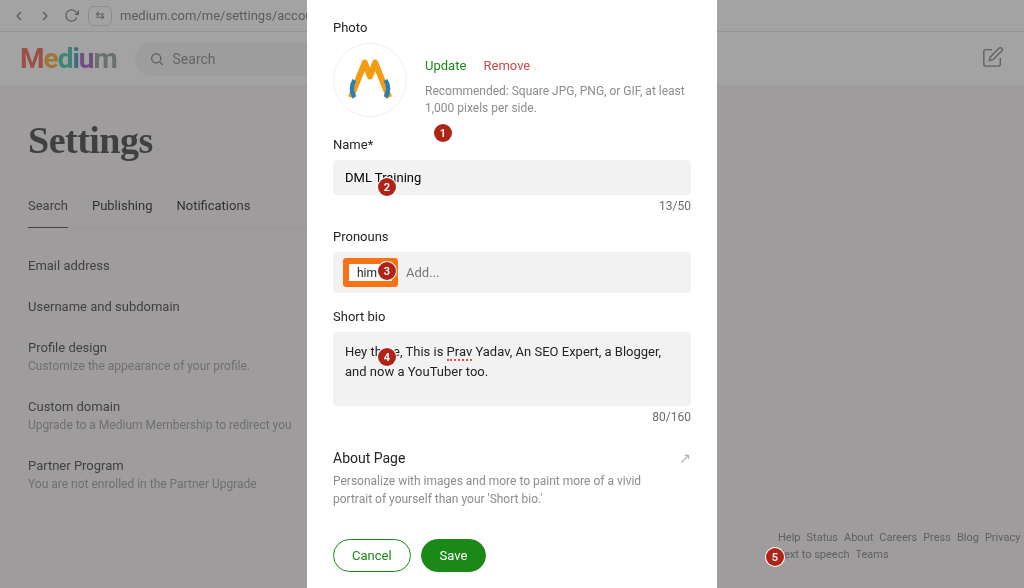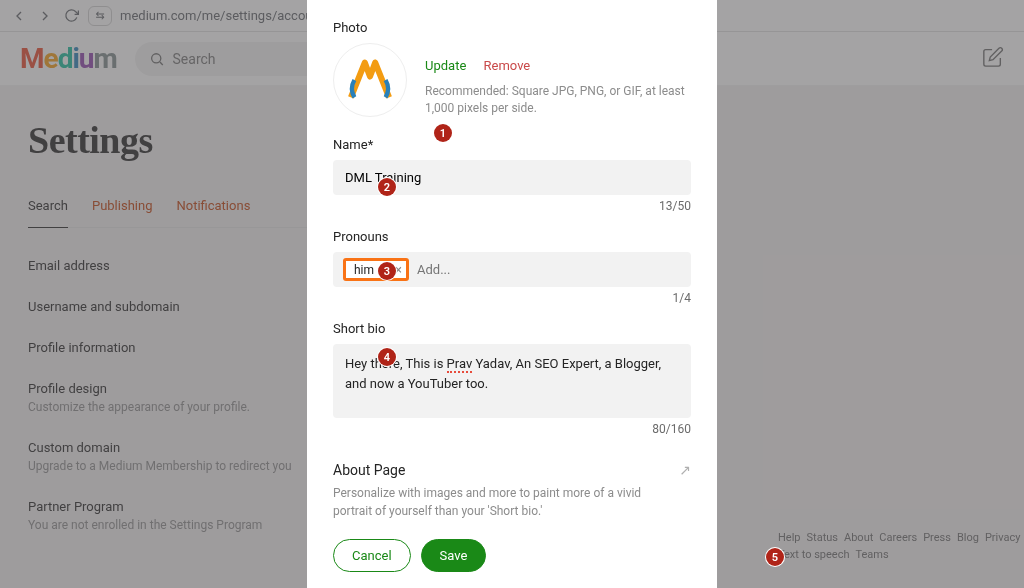--- a/index.html
+++ b/index.html
@@ -11,21 +11,21 @@
 .topbar { height: 54px; background: #fff; display: flex; align-items: center; padding: 0 20px; gap: 18px; border-bottom: 1px solid #f2f2f2; }
 .logo { font-family: Georgia, serif; font-size: 28px; font-weight: 700; letter-spacing: -1px; }
 .logo .c1 { color: #e8472b; } .logo .c2 { color: #f39c12; } .logo .c3 { color: #1abc9c; } .logo .c4 { color: #2980b9; } .logo .c5 { color: #8e44ad; } .logo .c6 { color: #7f8c8d; }
 .search-wrap { background: #f2f2f2; border-radius: 20px; padding: 8px 14px; display: flex; align-items: center; gap: 8px; width: 220px; }
 .search-wrap input { border: none; background: transparent; outline: none; font-size: 14px; width: 100%; }
 .write-icon { margin-left: auto; color: #6b6b6b; cursor: pointer; }
 .page { display: flex; padding: 32px 14px 0 28px; gap: 48px; height: calc(588px - 86px); }
 .col-left { width: 340px; }
 .col-left h1 { font-size: 38px; font-weight: 600; margin-bottom: 36px; font-family: Georgia, serif; letter-spacing: -0.5px; }
 .tabs { display: flex; gap: 24px; border-bottom: 1px solid #e5e5e5; margin-bottom: 30px; }
-.tab { padding-bottom: 14px; color: #c2410c; font-size: 13px; cursor: pointer; }
+.tab { padding-bottom: 14px; color: #000000; font-size: 13px; cursor: pointer; }
 .tab.active { color: #242424; border-bottom: 1px solid #242424; margin-bottom: -1px; }
 .setting-item { margin-bottom: 26px; }
 .setting-title { font-size: 13px; color: #242424; margin-bottom: 4px; }
 .setting-sub { font-size: 12px; color: #8c8c8c; }
 .col-right { flex: 1; }
 .help-heading { font-size: 15px; font-weight: 600; margin-bottom: 16px; }
 .help-link { display: block; font-size: 13px; color: #242424; margin-bottom: 14px; cursor: pointer; }
 .footer-links { position: absolute; bottom: 24px; right: 16px; font-size: 11px; color: #6b6b6b; text-align: left; line-height: 1.6; max-width: 230px; }
 .footer-links span { margin-right: 6px; cursor: pointer; }
 .overlay { position: absolute; inset: 0; background: rgba(90,88,89,0.55); z-index: 10; }
@@ -35,21 +35,21 @@
 .avatar { width: 74px; height: 74px; border-radius: 50%; background: #fff; border: 1px solid #eee; display: flex; align-items: center; justify-content: center; position: relative; }
 .avatar svg { width: 52px; height: 52px; }
 .photo-actions { font-size: 13px; }
 .photo-actions .update { color: #1a8917; margin-right: 14px; cursor: pointer; }
 .photo-actions .remove { color: #c94a4a; cursor: pointer; }
 .photo-rec { color: #8c8c8c; font-size: 12px; margin-top: 10px; line-height: 1.4; max-width: 260px; }
 .field-group { margin-bottom: 16px; position: relative; }
 .text-input { width: 100%; background: #f2f2f2; border: none; border-radius: 4px; padding: 10px 12px; font-size: 13px; outline: none; }
 .counter { text-align: right; font-size: 12px; color: #6b6b6b; margin-top: 4px; }
 .pronoun-chip-wrap { background: #f2f2f2; border-radius: 4px; padding: 6px 10px; display: flex; align-items: center; gap: 8px; }
-.chip { background: #fff; border: 3px solid #f97316; border-radius: 3px; padding: 1px 4px 1px 8px; font-size: 12px; display: flex; align-items: center; gap: 21px; }
+.chip { background: #fff; border: 6px solid #f97316; border-radius: 3px; padding: 1px 4px 1px 8px; font-size: 12px; display: flex; align-items: center; gap: 4px; }
 .chip-x { color: #888; cursor: pointer; font-size: 13px; }
 .pronoun-add { border: none; background: transparent; outline: none; font-size: 13px; color: #8c8c8c; flex: 1; }
 .bio-box { width: 100%; background: #f2f2f2; border: none; border-radius: 4px; padding: 10px 12px; font-size: 13px; outline: none; resize: none; height: 74px; line-height: 1.5; font-family: inherit; }
 .about-row { display: flex; justify-content: space-between; align-items: center; margin-top: 10px; }
 .about-arrow { color: #b0b0b0; font-size: 14px; }
 .about-sub { font-size: 12px; color: #8c8c8c; margin-top: 6px; line-height: 1.5; max-width: 310px; }
 .modal-footer { margin-top: auto; display: flex; justify-content: flex-start; gap: 10px; padding-top: 16px; }
 .btn { border-radius: 18px; padding: 8px 18px; font-size: 13px; cursor: pointer; }
 .btn-cancel { background: #fff; border: 1px solid #1a8917; color: #1a8917; }
 .btn-save { background: #1a8917; border: 1px solid #1a8917; color: #fff; }
@@ -105,33 +105,32 @@
       <div class="tab">Publishing</div>
       <div class="tab">Notifications</div>
     </div>
     <div class="setting-item">
         <div class="setting-title">Email address</div>
       </div>
     <div class="setting-item">
         <div class="setting-title">Username and subdomain</div>
       </div>
     <div class="setting-item">
-        <div class="setting-title">Profile information</div>
       </div>
     <div class="setting-item">
         <div class="setting-title">Profile design</div>
         <div class="setting-sub">Customize the appearance of your profile.</div>
       </div>
     <div class="setting-item">
         <div class="setting-title">Custom domain</div>
         <div class="setting-sub">Upgrade to a Medium Membership to redirect you</div>
       </div>
     <div class="setting-item">
         <div class="setting-title">Partner Program</div>
-        <div class="setting-sub">You are not enrolled in the Settings Program</div>
+        <div class="setting-sub">You are not enrolled in the Partner Upgrade</div>
       </div>
   </div>
   <div class="col-right">
     <div class="help-heading">Suggested help articles</div>
     <a class="help-link">Sign in or sign up to Medium</a>
     <a class="help-link">Your profile page</a>
     <a class="help-link">Writing and publishing your first story</a>
     <a class="help-link">About Medium's distribution system</a>
     <a class="help-link">Get started with the Partner Program</a>
   </div>
@@ -170,21 +169,20 @@
 
   <div class="field-group">
     <div class="modal-label">Pronouns</div>
     <div class="pronoun-chip-wrap">
       <span class="chip">
           <span>him</span>
           <span class="chip-x">×</span>
         </span>
       <input class="pronoun-add" placeholder="Add..." style="">
     </div>
-    <div class="counter">1/4</div>
   </div>
 
   <div class="field-group">
     <div class="modal-label">Short bio</div>
     <div class="bio-box" contenteditable="true" style=""><span>Hey there, This is </span><span class="spellcheck">Prav</span><span> Yadav, An SEO Expert, a Blogger, and now a YouTuber too.</span></div>
     <div class="counter">80/160</div>
   </div>
 
   <div>
     <div class="about-row">

